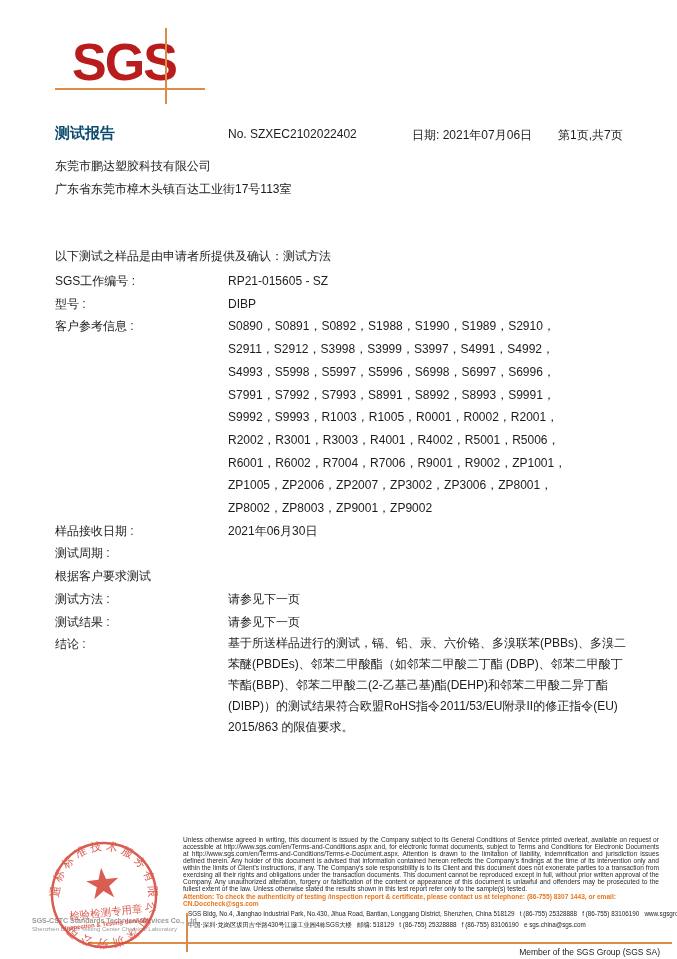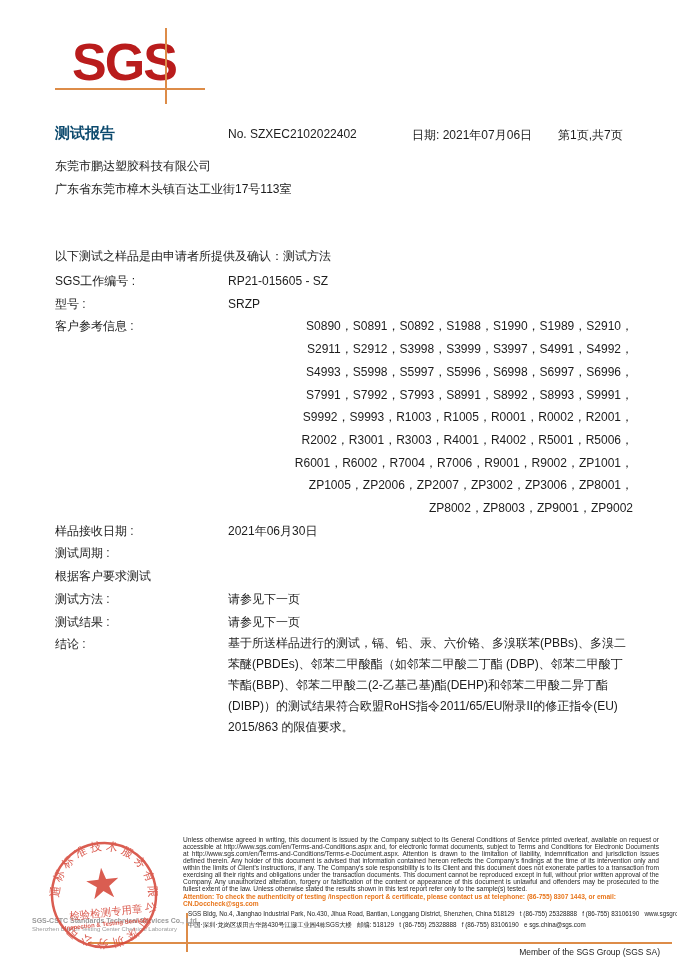--- a/index.html
+++ b/index.html
@@ -21,21 +21,21 @@
   .report-page{position:absolute;left:503px;top:3px;font-size:12px;}
   
   .client-company{position:absolute;left:55px;top:158px;font-size:12px;}
   .client-address{position:absolute;left:55px;top:181px;font-size:12px;}
   .intro-line{position:absolute;left:55px;top:248px;font-size:12px;}
   
   .fields{position:absolute;left:55px;top:270px;width:578px;font-size:12px;}
   .row{display:flex;align-items:flex-start;}
   .row .lbl{flex:0 0 173px;line-height:22.7px;}
   .row .val{flex:1;line-height:22.7px;}
-  .val-multi{white-space:pre-line;text-align:right;}
+  .val-multi{white-space:pre-line;}
   .row-conclusion .val{line-height:21px;}
   
   .legal-block{position:absolute;left:183px;top:836px;width:476px;}
   .legal-text{font-size:6.6px;line-height:7px;color:#2a2a2a;text-align:justify;margin:0;}
   .attention-text{font-size:6.6px;line-height:7px;color:#e8761c;font-weight:bold;margin:1px 0 0 0;}
   .address-lines{margin:2px 0 0 5px;}
   .address-line{font-size:6.3px;line-height:10.5px;color:#1c1c1c;white-space:pre;}
   .footer-vline{position:absolute;left:186px;top:913px;width:2px;height:39px;background:#dd8c48;}
   .footer-hline{position:absolute;left:88px;top:942px;width:584px;height:2px;background:#dd8c48;}
   .member-line{position:absolute;left:400px;top:947px;width:260px;text-align:right;font-size:8.5px;color:#222;}
@@ -63,21 +63,21 @@
 <div class="client-address">广东省东莞市樟木头镇百达工业街17号113室</div>
 <div class="intro-line">以下测试之样品是由申请者所提供及确认：测试方法</div>
 
 <div class="fields">
   <div class="row">
     <span class="lbl">SGS工作编号 :</span>
     <span class="val">RP21-015605 - SZ</span>
   </div>
   <div class="row">
     <span class="lbl">型号 :</span>
-    <span class="val">SRZP</span>
+    <span class="val">DIBP</span>
   </div>
   <div class="row">
     <span class="lbl">客户参考信息 :</span>
     <span class="val val-multi">S0890，S0891，S0892，S1988，S1990，S1989，S2910，
 S2911，S2912，S3998，S3999，S3997，S4991，S4992，
 S4993，S5998，S5997，S5996，S6998，S6997，S6996，
 S7991，S7992，S7993，S8991，S8992，S8993，S9991，
 S9992，S9993，R1003，R1005，R0001，R0002，R2001，
 R2002，R3001，R3003，R4001，R4002，R5001，R5006，
 R6001，R6002，R7004，R7006，R9001，R9002，ZP1001，
@@ -97,21 +97,21 @@
   <div class="row">
     <span class="lbl">测试方法 :</span>
     <span class="val">请参见下一页</span>
   </div>
   <div class="row">
     <span class="lbl">测试结果 :</span>
     <span class="val">请参见下一页</span>
   </div>
   <div class="row row-conclusion">
     <span class="lbl">结论 :</span>
-    <span class="val">基于所送样品进行的测试，镉、铅、汞、六价铬、多溴联苯(PBBs)、多溴二苯醚(PBDEs)、邻苯二甲酸酯（如邻苯二甲酸二丁酯 (DBP)、邻苯二甲酸丁苄酯(BBP)、邻苯二甲酸二(2-乙基己基)酯(DEHP)和邻苯二甲酸二异丁酯(DIBP)）的测试结果符合欧盟RoHS指令2011/65/EU附录II的修正指令(EU) 2015/863 的限值要求。</span>
+    <span class="val">基于所送样品进行的测试，镉、铅、汞、六价铬、多溴联苯(PBBs)、多溴二苯醚(PBDEs)、邻苯二甲酸酯（如邻苯二甲酸二丁酯 (DBP)、邻苯二甲酸丁苄酯(BBP)、邻苯二甲酸二(2-乙基己基)酯(DEHP)和邻苯二甲酸二异丁酯(DIBP)）的测试结果符合欧盟RoHS指令2011/53/EU附录II的修正指令(EU) 2015/863 的限值要求。</span>
   </div>
 </div>
 
 <div class="legal-block">
   <p class="legal-text">Unless otherwise agreed in writing, this document is issued by the Company subject to its General Conditions of Service printed overleaf, available on request or accessible at http://www.sgs.com/en/Terms-and-Conditions.aspx and, for electronic format documents, subject to Terms and Conditions for Electronic Documents at http://www.sgs.com/en/Terms-and-Conditions/Terms-e-Document.aspx. Attention is drawn to the limitation of liability, indemnification and jurisdiction issues defined therein. Any holder of this document is advised that information contained hereon reflects the Company's findings at the time of its intervention only and within the limits of Client's instructions, if any. The Company's sole responsibility is to its Client and this document does not exonerate parties to a transaction from exercising all their rights and obligations under the transaction documents. This document cannot be reproduced except in full, without prior written approval of the Company. Any unauthorized alteration, forgery or falsification of the content or appearance of this document is unlawful and offenders may be prosecuted to the fullest extent of the law. Unless otherwise stated the results shown in this test report refer only to the sample(s) tested.</p>
   <p class="attention-text">Attention: To check the authenticity of testing /inspection report &amp; certificate, please contact us at telephone: (86-755) 8307 1443, or email: CN.Doccheck@sgs.com</p>
   <div class="address-lines">
     <div class="address-line">SGS Bldg, No.4, Jianghao Industrial Park, No.430, Jihua Road, Bantian, Longgang District, Shenzhen, China 518129   t (86-755) 25328888   f (86-755) 83106190   www.sgsgroup.com.cn</div>
     <div class="address-line">中国·深圳·龙岗区坂田吉华路430号江灏工业园4栋SGS大楼   邮编: 518129   t (86-755) 25328888   f (86-755) 83106190   e sgs.china@sgs.com</div>
   </div>

